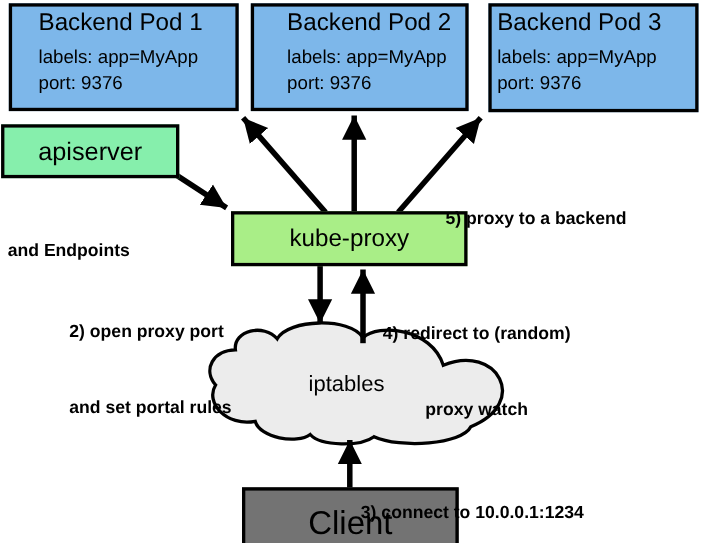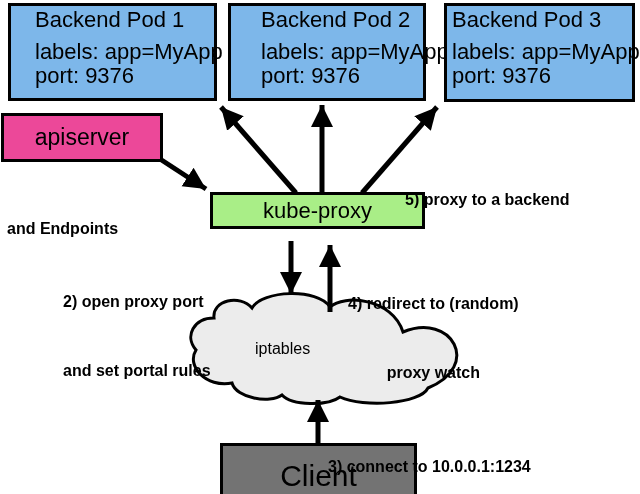--- a/index.html
+++ b/index.html
@@ -8,33 +8,33 @@
     width:640px;height:494px;
     background:#ffffff;
     font-family:Liberation Sans, sans-serif;
     color:#000;
     overflow:hidden;
   }
   .stage svg{position:absolute;left:0;top:0;}
   .box{position:absolute;box-sizing:border-box;border:3px solid #000;}
   .pod{background:#7db7ea;padding-top:2px;}
   .pod-title{font-size:22px;line-height:24px;white-space:pre;}
-  .pod-line{font-size:22px;line-height:24px;white-space:pre;}
+  .pod-line{font-size:17px;line-height:24px;white-space:pre;}
   .pod .pod-title{margin-bottom:8px;}
   #pod1{left:8px;top:3px;width:209px;height:98px;padding-left:24px;}
   #pod2{left:228px;top:3px;width:198px;height:98px;padding-left:30px;}
   #pod3{left:444px;top:3px;width:191px;height:99px;padding-left:5px;}
   .node{display:flex;align-items:center;justify-content:center;
         font-size:23px;white-space:pre;}
-  #apiserver{left:1px;top:113px;width:162px;height:49px;background:#ec4899;}
-  #kubeproxy{left:210px;top:192px;width:215px;height:37px;background:#a9ee87;font-size:22px;}
+  #apiserver{left:1px;top:113px;width:162px;height:49px;background:#86efac;}
+  #kubeproxy{left:210px;top:192px;width:215px;height:50px;background:#a9ee87;font-size:22px;}
   #client{left:220px;top:443px;width:197px;height:66px;background:#737373;font-size:30px;}
   .cloud-label{
     position:absolute;left:255px;top:340px;width:120px;
-    font-size:16px;line-height:18px;white-space:pre;
+    text-align:center;font-size:20px;line-height:18px;white-space:pre;
   }
   .ann{position:absolute;font-size:16px;font-weight:bold;line-height:23px;white-space:pre;}
   .ann span{display:block;}
   #ann1{left:7px;top:171px;}
   #ann2{left:63px;top:244px;}
   #ann3{left:328px;top:409px;}
   #ann4{left:348px;top:246px;text-align:center;}
   #ann5{left:405px;top:142px;}
 </style>
 </head>

